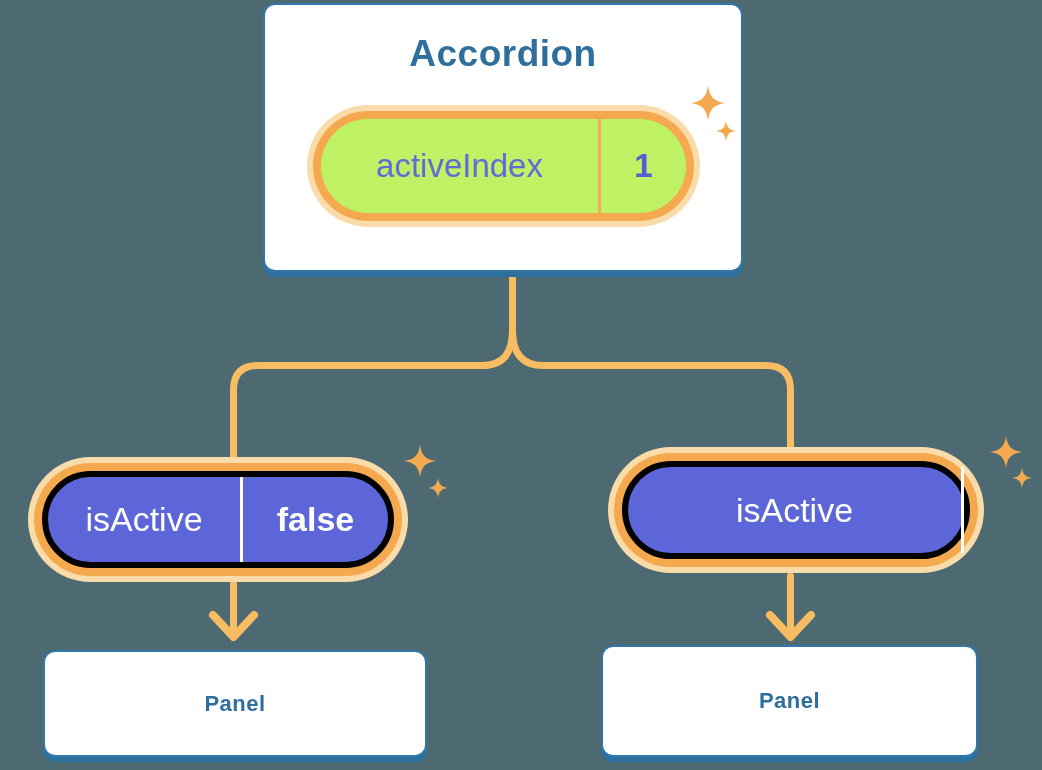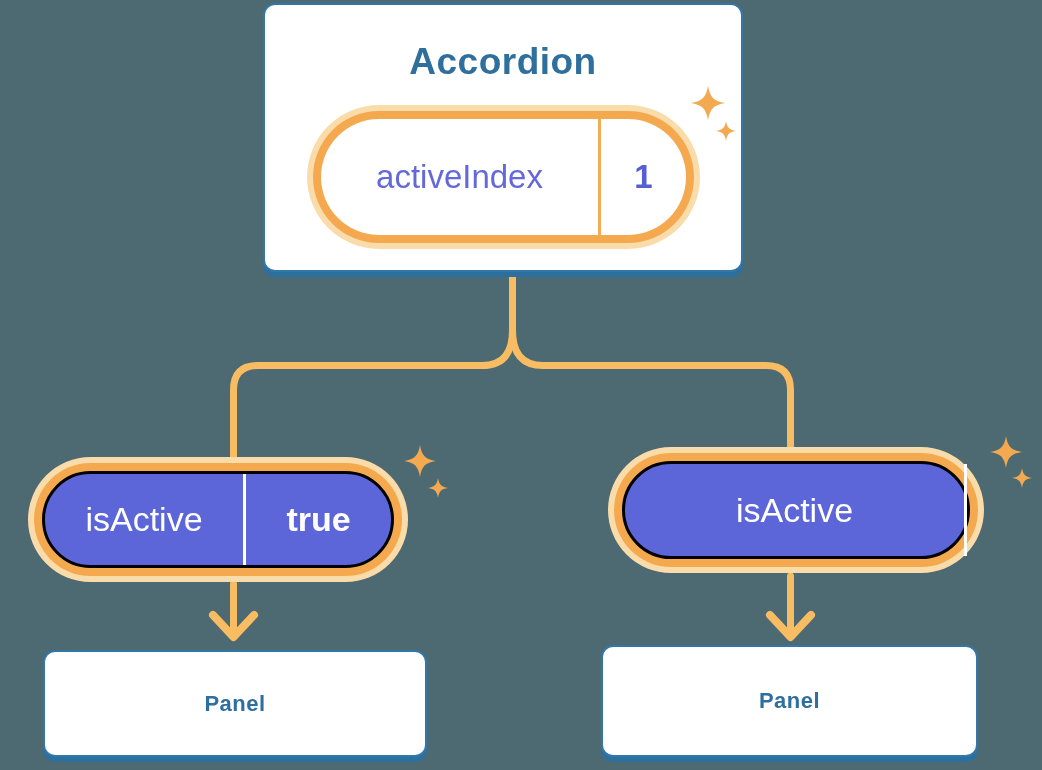--- a/index.html
+++ b/index.html
@@ -22,21 +22,21 @@
     background:#FFFFFF;
     border:2px solid #3377A8;
     border-radius:12px;
     box-shadow:0 5px 0 #2C70A0;
     box-sizing:border-box;
     z-index:2;
   }
   .root-card { left:263px; top:3px; width:480px; height:269px; }
   .card-title {
     text-align:center;
-    margin-top:36px;
+    margin-top:28px;
     font-size:37px;
     font-weight:600;
     color:#2F6F9D;
     letter-spacing:0.5px;
   }
   .panel-card {
     display:flex; align-items:center; justify-content:center;
     font-size:22px; font-weight:600; color:#2F6F9D;
     letter-spacing:0.5px;
   }
@@ -45,32 +45,32 @@
 
   .pill {
     position:absolute;
     border-radius:999px;
     display:flex;
     align-items:stretch;
     box-sizing:border-box;
     z-index:2;
   }
   .state-pill {
-    left:321px; top:119px; width:365px; height:116px;
-    background:#ffffff;
+    left:321px; top:119px; width:365px; height:94px;
+    background:#bef264;
     box-shadow:0 0 0 8px #F5A94F, 0 0 0 14px #FADCAA;
   }
   .state-pill .cell { display:flex; align-items:center; justify-content:center; }
   .state-pill .label-cell { flex:1; font-size:33px; color:#6468D8; }
   .state-pill .divider { width:3px; background:#F2AC55; }
   .state-pill .value-cell { width:85px; font-size:33px; font-weight:700; color:#565ED3; }
 
   .prop-pill {
     background:#5C66D9;
-    border:3px solid #000000;
+    border:6px solid #000000;
     box-shadow:0 0 0 8px #F5A94F, 0 0 0 14px #FADCAA;
     color:#FFFFFF;
   }
   .prop-left  { left:42px;  top:471px; width:352px; height:97px; }
   .prop-right { left:622px; top:461px; width:348px; height:98px; }
   .prop-pill .cell { display:flex; align-items:center; justify-content:center; }
   .prop-pill .label-cell { flex:1; font-size:34px; font-weight:400; }
   .prop-pill .divider { width:3px; background:#FFFFFF; }
   .prop-pill .value-cell { width:145px; font-size:34px; font-weight:700; }
 </style>
@@ -96,21 +96,21 @@
 
   <div class="pill state-pill">
     <div class="cell label-cell">activeIndex</div>
     <div class="divider"></div>
     <div class="cell value-cell">1</div>
   </div>
 
   <div class="pill prop-pill prop-left">
     <div class="cell label-cell">isActive</div>
     <div class="divider"></div>
-    <div class="cell value-cell">true</div>
+    <div class="cell value-cell">false</div>
   </div>
 
   <div class="pill prop-pill prop-right">
     <div class="cell label-cell">isActive</div>
     <div class="divider"></div>
   </div>
 
   <div class="card panel-card panel-left">
     <span>Panel</span>
   </div>

